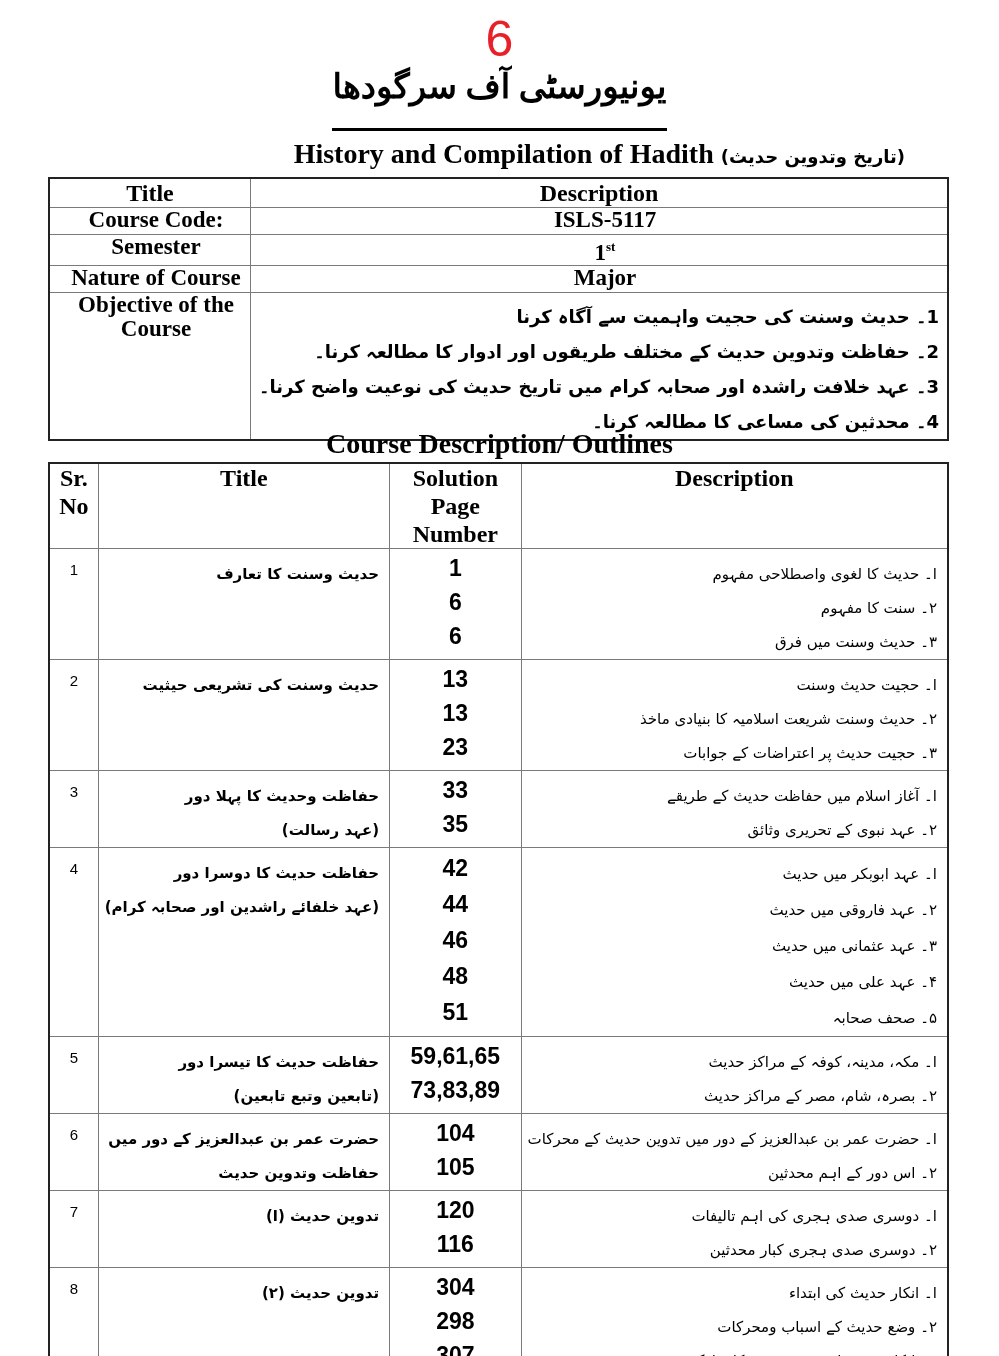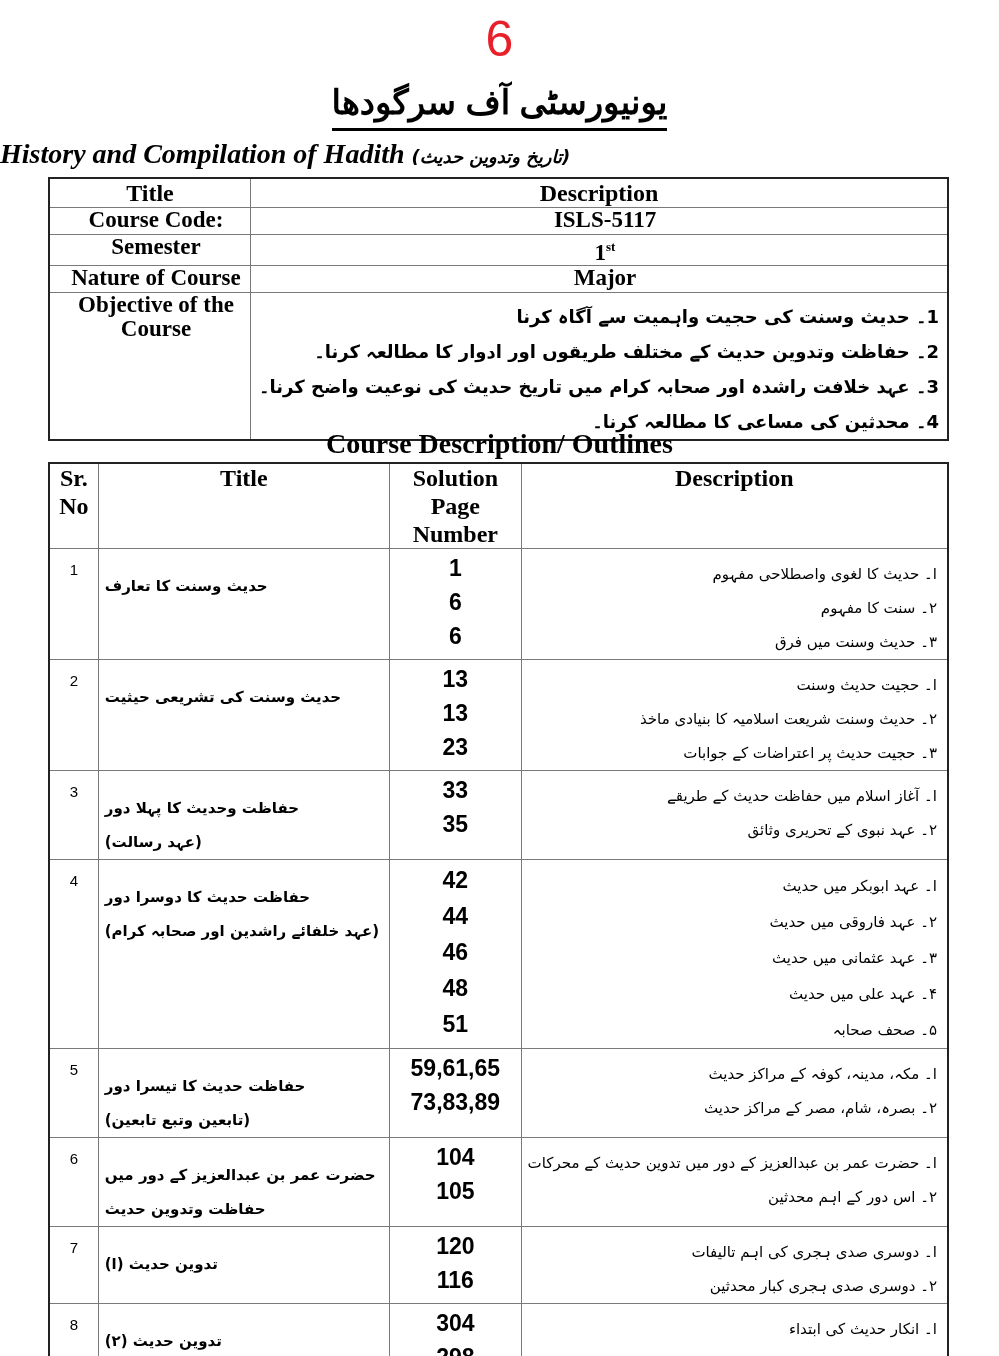--- a/index.html
+++ b/index.html
@@ -1,20 +1,20 @@
 <!DOCTYPE html>
 <html><head>
 <meta charset="utf-8">
 <style>
   html, body { margin: 0; padding: 0; background: #ffffff; }
   body { width: 999px; height: 1356px; position: relative; overflow: hidden; font-family: "Liberation Serif", serif; color: #000; }
   .page-number { position: absolute; top: 14px; left: 0; width: 999px; text-align: center; font-family: "Liberation Sans", sans-serif; font-size: 50px; color: #e8202a; line-height: 1; }
-  .univ-name { position: absolute; top: 84px; left: 0; width: 999px; text-align: center; font-family: Liberation Sans, sans-serif; font-size: 34px; line-height: 1.1; direction: rtl; font-weight: bold; }
+  .univ-name { position: absolute; top: 68px; left: 0; width: 999px; text-align: center; font-family: Liberation Serif, serif; font-size: 34px; line-height: 1.1; direction: rtl; font-weight: bold; }
   .univ-rule { position: absolute; top: 128px; left: 332px; width: 335px; height: 3px; background: #000; }
-  .doc-title { position: absolute; top: 138px; left: 0; width: 905px; text-align: left; font-size: 28px; font-weight: bold; line-height: 1.15; white-space: nowrap; font-style: italic; }
+  .doc-title { position: absolute; top: 138px; left: 0; width: 905px; text-align: right; font-size: 28px; font-weight: bold; line-height: 1.15; white-space: nowrap; }
   .doc-title .urdu { font-family: "DejaVu Sans", sans-serif; font-size: 18px; font-weight: bold; }
 
   table { border-collapse: collapse; position: absolute; left: 48px; width: 901px; border-radius: 31px; }
   td, th { border: 1.5px solid #7a7a7a; padding: 0; vertical-align: top; text-align: center; }
   .outer-left { border-left: 2px solid #222; }
   .outer-right { border-right: 2px solid #222; }
 
   
   #info-table { top: 177px; }
   #info-table th { font-size: 24px; font-weight: bold; height: 28px; line-height: 28px; text-align: center; }
@@ -27,21 +27,21 @@
   .section-title { position: absolute; top: 428px; left: 0; width: 999px; text-align: center; font-size: 28px; font-weight: bold; line-height: 1.15; }
 
   
   #outline-table { top: 462px; }
   #outline-table th { font-size: 24px; font-weight: bold; line-height: 28px; text-align: center; height: 56px; }
   #outline-table .col-sr { width: 74px; }
   #outline-table .col-title { width: 231px; }
   #outline-table .col-page { width: 189px; }
   #outline-table td { font-family: "Liberation Sans", sans-serif; }
   #outline-table td.sr { text-align: center; font-size: 15px; padding-top: 12px; }
-  #outline-table td.title { direction: rtl; text-align: left; padding: 20px 10px 0 6px; font-family: "DejaVu Sans", sans-serif; font-size: 15px; font-weight: bold; }
+  #outline-table td.title { direction: rtl; text-align: right; padding: 8px 10px 0 6px; font-family: "DejaVu Sans", sans-serif; font-size: 15px; font-weight: bold; }
   #outline-table td.title .tline { line-height: 34px; white-space: nowrap; }
   #outline-table td.pages { text-align: center; font-size: 23px; font-weight: bold; padding-top: 2px; }
   #outline-table td.pages .pline { line-height: 34px; }
   #outline-table td.desc { direction: rtl; text-align: right; padding: 8px 10px 0 6px; font-family: "DejaVu Sans", sans-serif; font-size: 15px; }
   #outline-table td.desc .dline { line-height: 34px; white-space: nowrap; }
   #outline-table tr.r4 td.pages .pline, #outline-table tr.r4 td.desc .dline { line-height: 36px; }
 </style>
 </head>
 <body>
 

